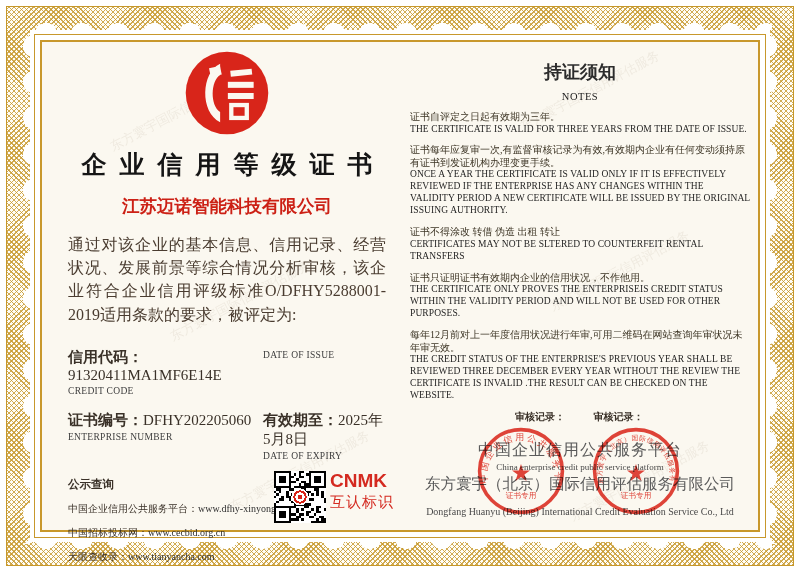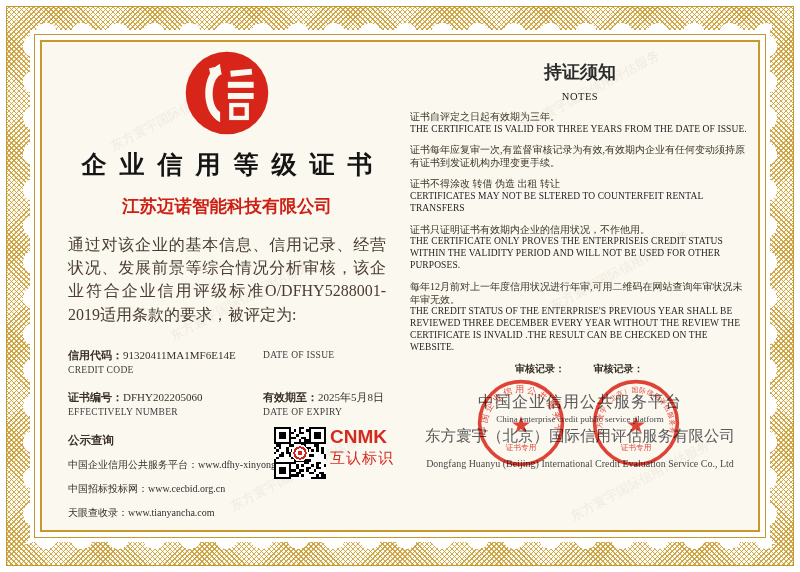--- a/index.html
+++ b/index.html
@@ -35,21 +35,21 @@
   .logo-wrap{text-align:center;margin-top:6px;}
   .logo-wrap svg{width:86px;height:86px;}
   .cert-title{margin-top:8px;text-align:center;font-family:"Liberation Sans","DejaVu Sans",sans-serif;
       font-weight:bold;font-size:25px;color:#151515;letter-spacing:13px;text-indent:13px;white-space:nowrap;}
   .company{margin-top:13px;text-align:center;font-family:"Liberation Sans","DejaVu Sans",sans-serif;
       font-weight:bold;font-size:17.5px;color:#cc2015;}
   .body-text{margin-top:15px;font-size:16px;line-height:1.45;color:#4a3c30;text-align:justify;}
   .rating{margin-top:8px;text-align:center;color:#e42017;font-size:46px;letter-spacing:24px;
       text-indent:24px;font-weight:normal;}
   .fields{margin-top:22px;display:grid;grid-template-columns:195px 1fr;row-gap:15px;}
-  .f-line{font-size:11px;color:#3a3128;}
+  .f-line{font-size:15px;color:#3a3128;}
   .f-label{font-weight:bold;}
   .f-sub{font-size:9.5px;color:#3d3d3d;letter-spacing:.3px;margin-top:2px;}
   .inquiry{position:relative;margin-top:16px;}
   .inq-head{font-size:11.5px;font-weight:bold;color:#3a3128;}
   .link-line{margin-top:10px;font-size:10px;color:#3a3128;}
   .link-line .url{color:#2e2e2e;}
   .mark-block{position:absolute;right:-8px;top:-6px;display:flex;align-items:flex-start;}
   .qr{width:52px;height:52px;}
   .mark-txt{margin-left:4px;}
   .cnmk{font-family:"Liberation Sans","DejaVu Sans",sans-serif;font-weight:bold;font-size:19px;
@@ -119,21 +119,21 @@
       <div class="fields">
         <div>
           <div class="f-line"><span class="f-label">信用代码：</span><span>91320411MA1MF6E14E</span></div>
           <div class="f-sub">CREDIT CODE</div>
         </div>
         <div>
           <div class="f-sub">DATE OF ISSUE</div>
         </div>
         <div>
           <div class="f-line"><span class="f-label">证书编号：</span><span>DFHY202205060</span></div>
-          <div class="f-sub">EFFECTIVELY NUMBER</div>
+          <div class="f-sub">ENTERPRISE NUMBER</div>
         </div>
         <div>
           <div class="f-line"><span class="f-label">有效期至：</span><span>2025年5月8日</span></div>
           <div class="f-sub">DATE OF EXPIRY</div>
         </div>
       </div>
 
       <div class="inquiry">
         <div class="inq-head">公示查询</div>
         <div class="link-line">
@@ -297,20 +297,21 @@
 
       <div class="notes-title">持证须知</div>
       <div class="notes-en">NOTES</div>
 
       <div class="note-item">
         <div class="n-zh">证书自评定之日起有效期为三年。</div>
         <div class="n-en">THE CERTIFICATE IS VALID FOR THREE YEARS FROM THE DATE OF ISSUE.</div>
       </div>
       <div class="note-item">
         <div class="n-zh">证书每年应复审一次,有监督审核记录为有效,有效期内企业有任何变动须持原有证书到发证机构办理变更手续。</div>
+        <div class="n-en">ONCE A YEAR THE CERTIFICATE IS VALID ONLY IF IT IS EFFECTIVELY REVIEWED IF THE ENTERPRISE HAS ANY CHANGES WITHIN THE VALIDITY PERIOD A NEW CERTIFICATE WILL BE ISSUED BY THE ORIGINAL ISSUING AUTHORITY.</div>
       </div>
       <div class="note-item">
         <div class="n-zh">证书不得涂改 转借 伪造 出租 转让</div>
         <div class="n-en">CERTIFICATES MAY NOT BE SLTERED TO COUNTERFEIT RENTAL TRANSFERS</div>
       </div>
       <div class="note-item">
         <div class="n-zh">证书只证明证书有效期内企业的信用状况，不作他用。</div>
         <div class="n-en">THE CERTIFICATE ONLY PROVES THE ENTERPRISEIS CREDIT STATUS WITHIN THE VALIDITY PERIOD AND WILL NOT BE USED FOR OTHER PURPOSES.</div>
       </div>
       <div class="note-item">

